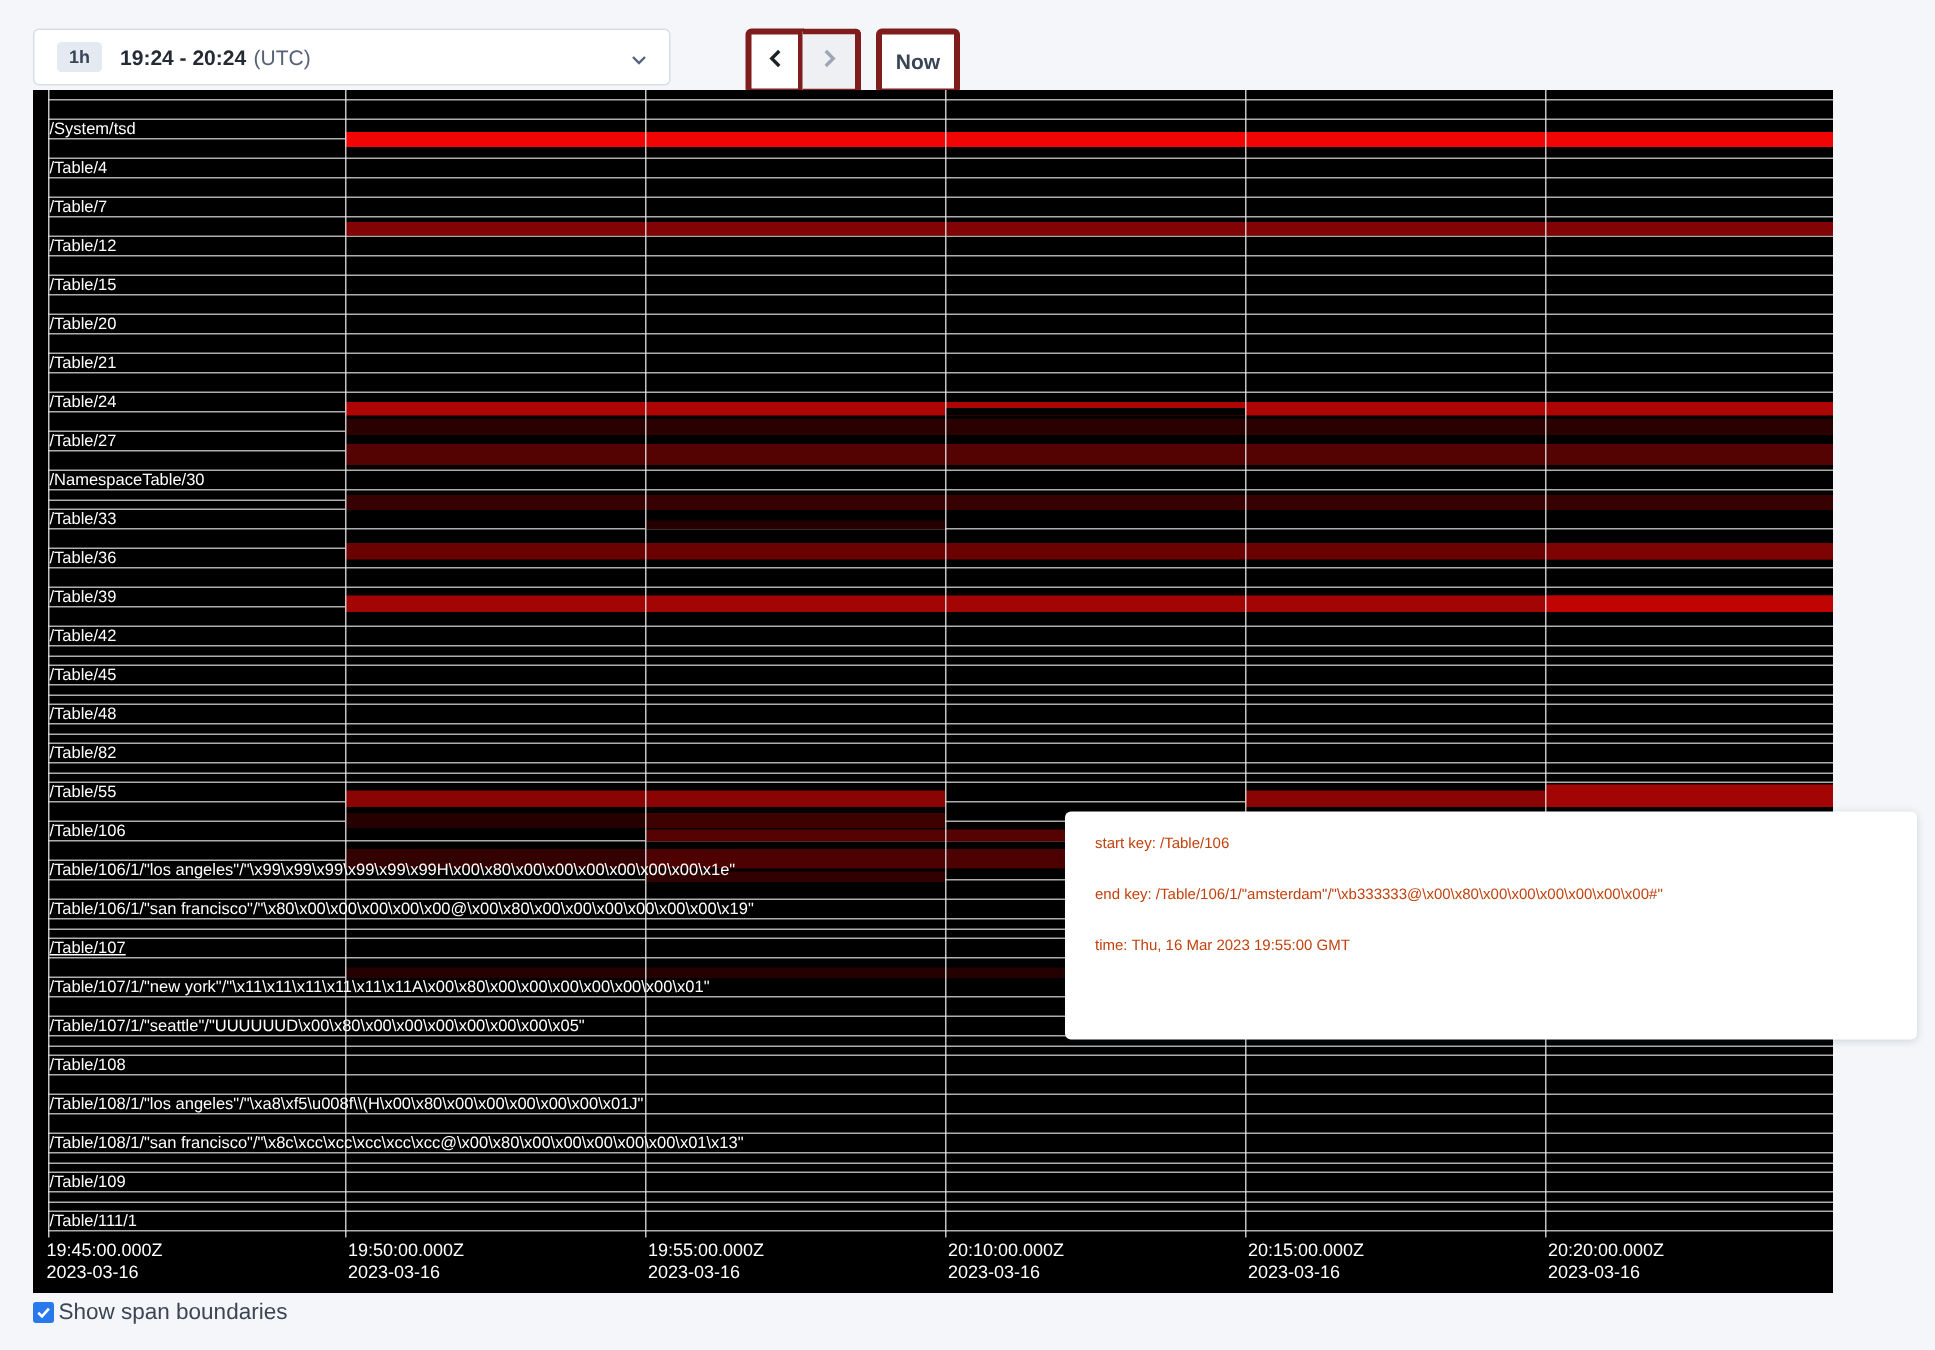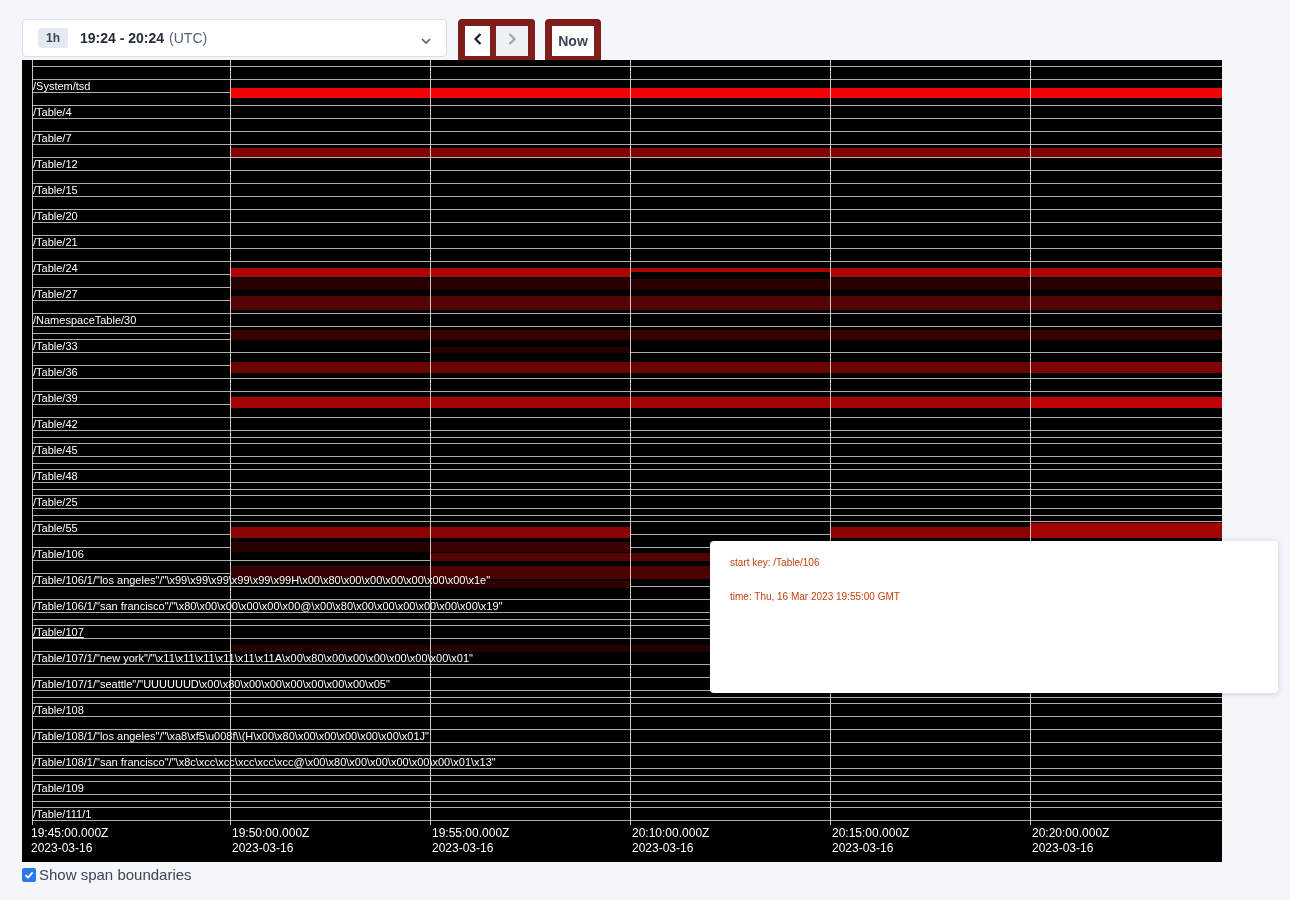--- a/index.html
+++ b/index.html
@@ -5,21 +5,21 @@
   html,body{margin:0;padding:0;}
   body{width:1290px;height:900px;background:#f4f6fa;font-family:"Liberation Sans",sans-serif;overflow:hidden;position:relative;}
   .abs{position:absolute;}
 
   
   .time-select{left:22px;top:19px;width:425px;height:38px;background:#fff;border:1px solid #d9dde7;border-radius:4px;display:flex;align-items:center;box-sizing:border-box;cursor:pointer;}
   .ts-badge{margin-left:15px;background:#e4e9f2;color:#394455;font-size:12px;font-weight:bold;padding:3px 8px;border-radius:3px;}
   .ts-range{margin-left:12px;color:#242b35;font-size:14px;font-weight:bold;}
   .ts-zone{margin-left:5px;color:#56617a;font-size:14px;}
   .ts-chev{position:absolute;right:14px;top:13px;color:#56617a;}
-  .btn{box-sizing:border-box;height:44px;background:#fff;border:7px solid #7f1d1d;display:flex;align-items:center;justify-content:center;cursor:pointer;}
+  .btn{box-sizing:border-box;height:44px;background:#fff;border:4px solid #7f1d1d;display:flex;align-items:center;justify-content:center;cursor:pointer;margin-left:39px;}
   .btn-prev{left:458px;top:19px;width:39px;border-radius:4px 0 0 4px;color:#1c2127;}
   .btn-next{left:496px;top:19px;width:39px;border-radius:0 4px 4px 0;background:#eef0f4;color:#9aa5b5;border-left:none;cursor:default;}
   .btn-now{left:545px;top:19px;width:56px;border-radius:4px;color:#394455;font-size:14px;font-weight:600;}
 
   
   #hm{left:22px;top:60px;width:1200px;height:802px;background:#000;overflow:hidden;}
   .hl{position:absolute;left:10px;width:1190px;height:1px;background:rgba(222,222,222,.78);z-index:1;}
   .vl{position:absolute;top:0;width:1px;height:765px;background:rgba(228,228,228,.85);z-index:3;}
   .bd{position:absolute;z-index:2;}
   .rl{position:absolute;color:#fff;font-size:11px;line-height:11px;white-space:pre;z-index:4;}
@@ -113,21 +113,21 @@
     <div class="hl" style="top: 377px;"></div>
     <div class="hl" style="top: 383px;"></div>
     <div class="rl" style="left: 11px; top: 385px;">/Table/45</div>
     <div class="hl" style="top: 396px;"></div>
     <div class="hl" style="top: 403px;"></div>
     <div class="hl" style="top: 409px;"></div>
     <div class="rl" style="left: 11px; top: 411px;">/Table/48</div>
     <div class="hl" style="top: 422px;"></div>
     <div class="hl" style="top: 429px;"></div>
     <div class="hl" style="top: 435px;"></div>
-    <div class="rl" style="left: 11px; top: 437px;">/Table/25</div>
+    <div class="rl" style="left: 11px; top: 437px;">/Table/82</div>
     <div class="hl" style="top: 448px;"></div>
     <div class="hl" style="top: 455px;"></div>
     <div class="hl" style="top: 461px;"></div>
     <div class="rl" style="left: 11px; top: 463px;">/Table/55</div>
     <div class="hl" style="top: 474px;"></div>
     <div class="hl" style="top: 487px;"></div>
     <div class="rl" style="left: 11px; top: 489px;">/Table/106</div>
     <div class="hl" style="top: 500px;"></div>
     <div class="hl" style="top: 513px;"></div>
     <div class="rl" style="left: 11px; top: 515px;">/Table/106/1/"los angeles"/"\x99\x99\x99\x99\x99\x99H\x00\x80\x00\x00\x00\x00\x00\x00\x1e"</div>
@@ -200,20 +200,21 @@
     <div class="tax" style="left: 610px; top: 766px;">20:10:00.000Z</div>
     <div class="tax" style="left: 610px; top: 781px;">2023-03-16</div>
     <div class="tax" style="left: 810px; top: 766px;">20:15:00.000Z</div>
     <div class="tax" style="left: 810px; top: 781px;">2023-03-16</div>
     <div class="tax" style="left: 1010px; top: 766px;">20:20:00.000Z</div>
     <div class="tax" style="left: 1010px; top: 781px;">2023-03-16</div>
   </div>
 
 <div class="abs tooltip">
   <div>start key: /Table/106</div>
+  <div>end key: /Table/106/1/"amsterdam"/"\xb333333@\x00\x80\x00\x00\x00\x00\x00\x00#"</div>
   <div>time: Thu, 16 Mar 2023 19:55:00 GMT</div>
 </div>
 
 <div class="abs cbrow">
   <span class="cb">
     <svg width="10" height="10" viewBox="0 0 10 10">
         <path d="M1.5 5.2L4 7.6 8.6 2.4" fill="none" stroke="#fff" stroke-width="1.8"></path>
       </svg>
   </span>
   <span class="cblabel">Show span boundaries</span>

